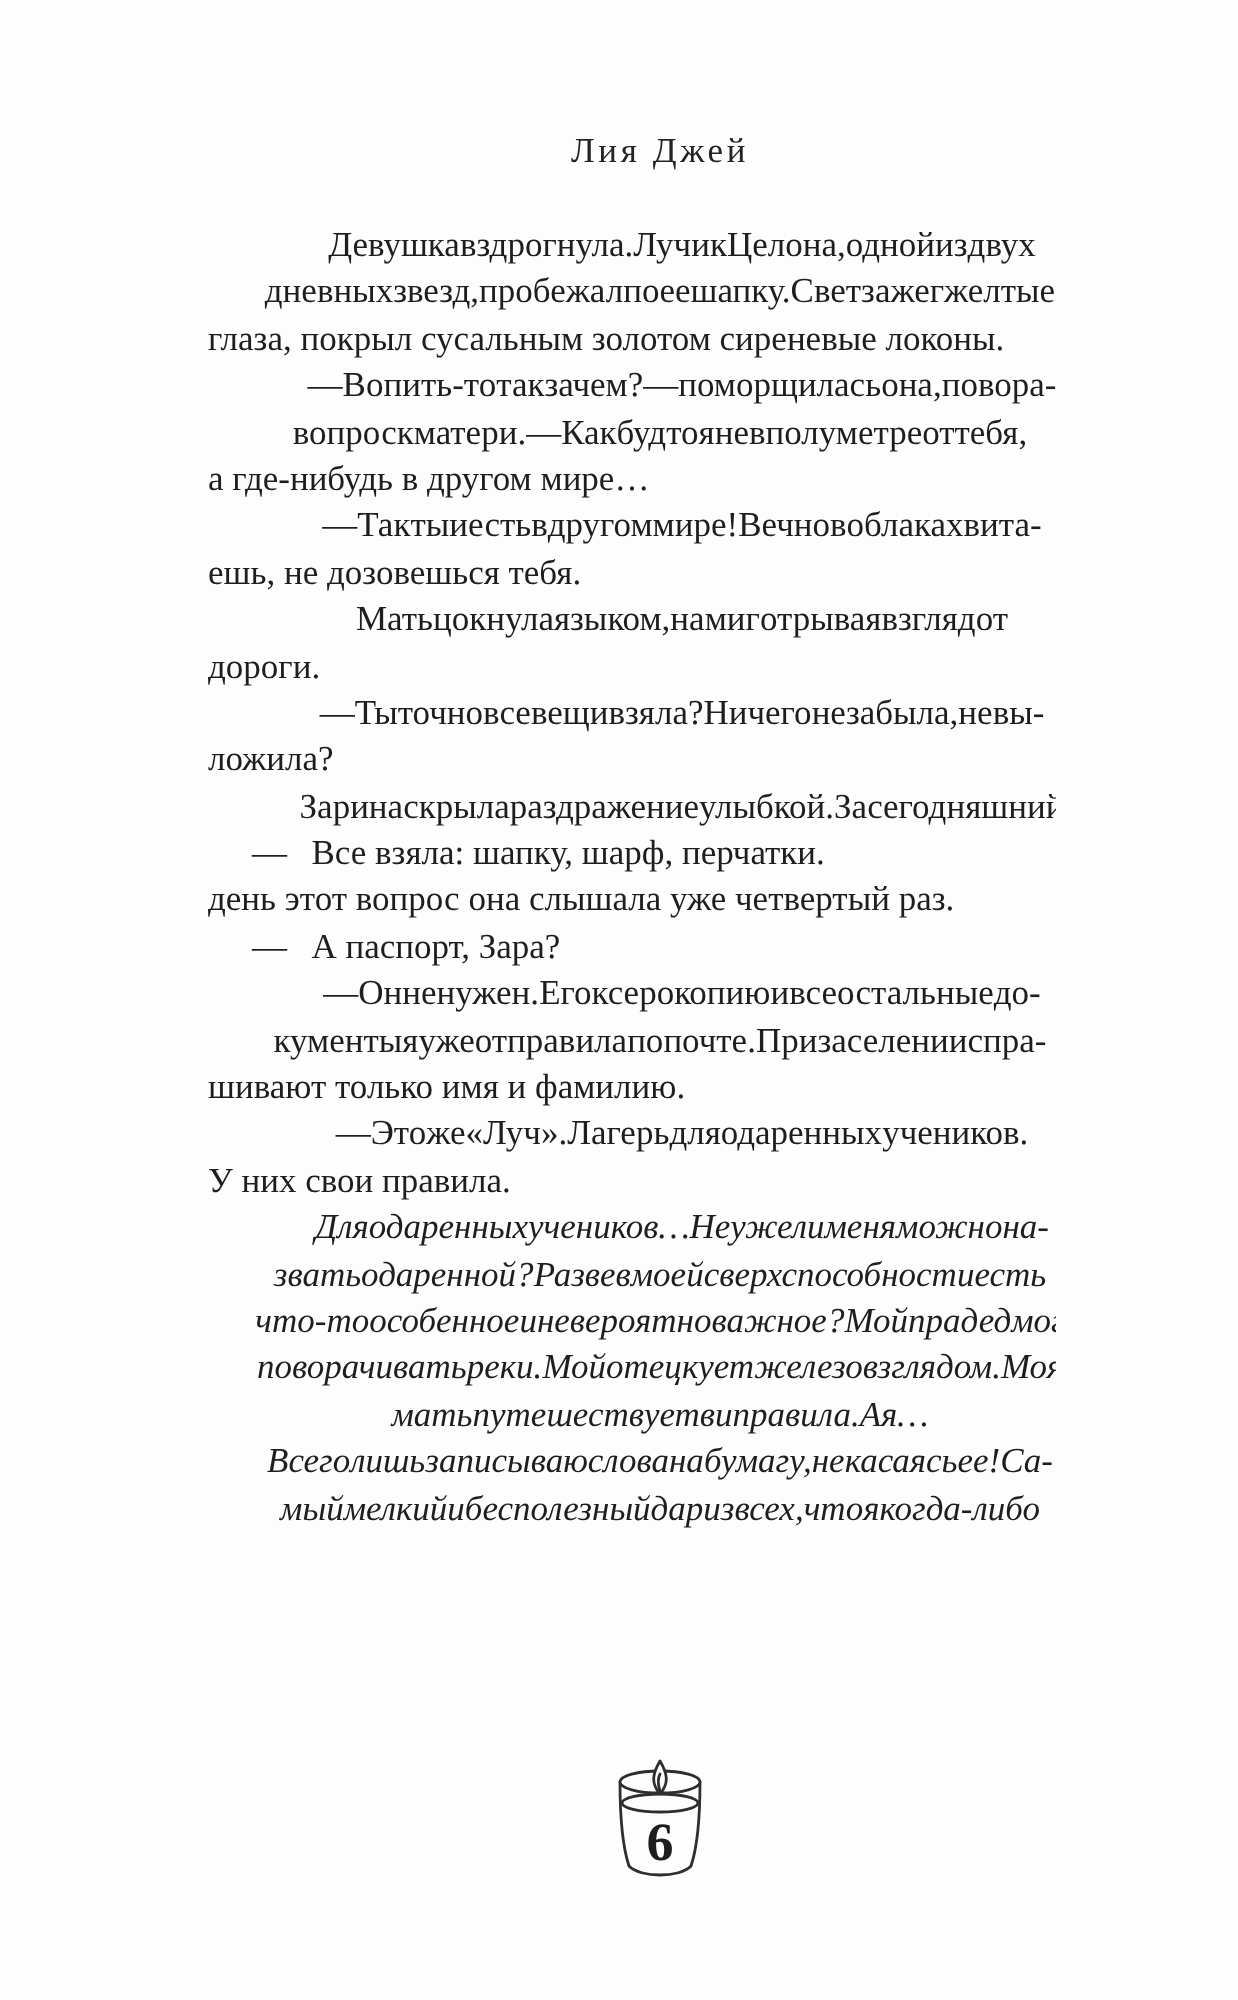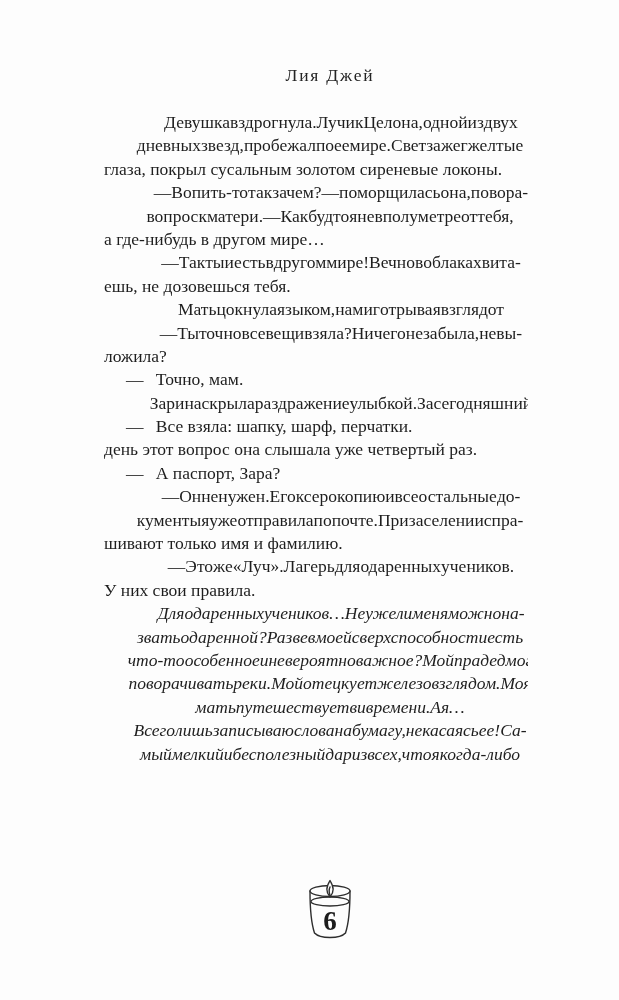--- a/index.html
+++ b/index.html
@@ -91,21 +91,21 @@
         <span>одной</span>
         <span>из</span>
         <span>двух</span>
       </div>
       <div class="line justify">
         <span>дневных</span>
         <span>звезд,</span>
         <span>пробежал</span>
         <span>по</span>
         <span>ее</span>
-        <span>мире.</span>
+        <span>шапку.</span>
         <span>Свет</span>
         <span>зажег</span>
         <span>желтые</span>
       </div>
       <div class="line">глаза, покрыл сусальным золотом сиреневые локоны.</div>
       <div class="line indent justify">
         <span>—</span>
         <span>Вопить-то</span>
         <span>так</span>
         <span>зачем?</span>
@@ -147,35 +147,35 @@
       <div class="line indent justify">
         <span>Мать</span>
         <span>цокнула</span>
         <span>языком,</span>
         <span>на</span>
         <span>миг</span>
         <span>отрывая</span>
         <span>взгляд</span>
         <span>от</span>
       </div>
+      <div class="line">дороги.</div>
       <div class="line indent justify">
         <span>—</span>
         <span>Ты</span>
         <span>точно</span>
         <span>все</span>
         <span>вещи</span>
         <span>взяла?</span>
         <span>Ничего</span>
         <span>не</span>
         <span>забыла,</span>
         <span>не</span>
         <span>вы-</span>
       </div>
       <div class="line">ложила?</div>
-      <div class="line indent">—  Точно, мам.</div>
       <div class="line indent justify">
         <span>Зарина</span>
         <span>скрыла</span>
         <span>раздражение</span>
         <span>улыбкой.</span>
         <span>За</span>
         <span>сегодняшний</span>
       </div>
       <div class="line indent">—  Все взяла: шапку, шарф, перчатки.</div>
       <div class="line">день этот вопрос она слышала уже четвертый раз.</div>
@@ -251,21 +251,21 @@
         <span>кует</span>
         <span>железо</span>
         <span>взглядом.</span>
         <span>Моя</span>
       </div>
       <div class="line justify italic">
         <span>мать</span>
         <span>путешествует</span>
         <span>в</span>
         <span>и</span>
-        <span>времени.</span>
+        <span>правила.</span>
         <span>А</span>
         <span>я…</span>
       </div>
       <div class="line justify italic">
         <span>Всего</span>
         <span>лишь</span>
         <span>записываю</span>
         <span>слова</span>
         <span>на</span>
         <span>бумагу,</span>

